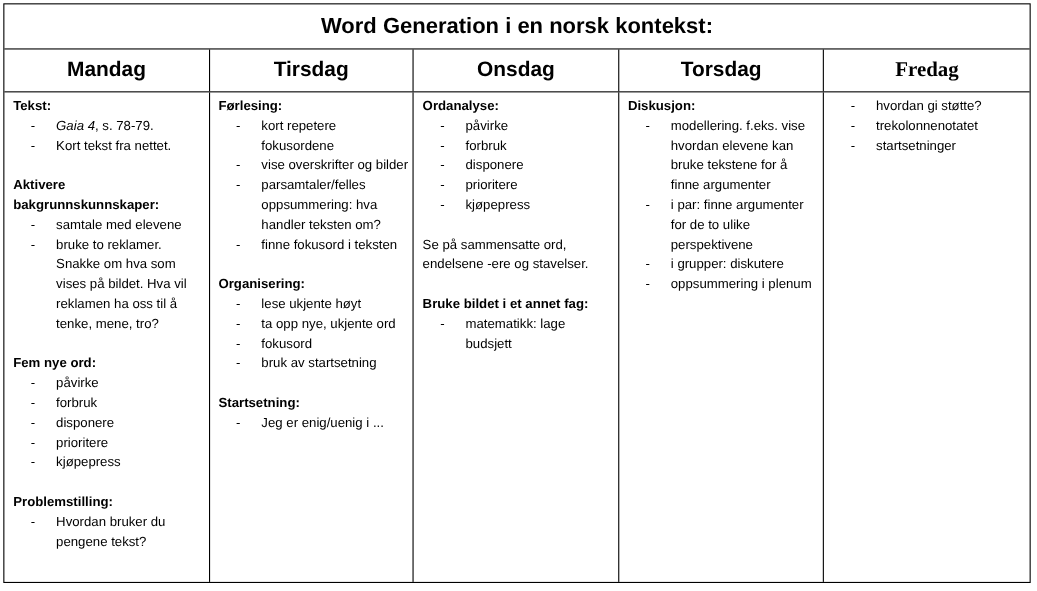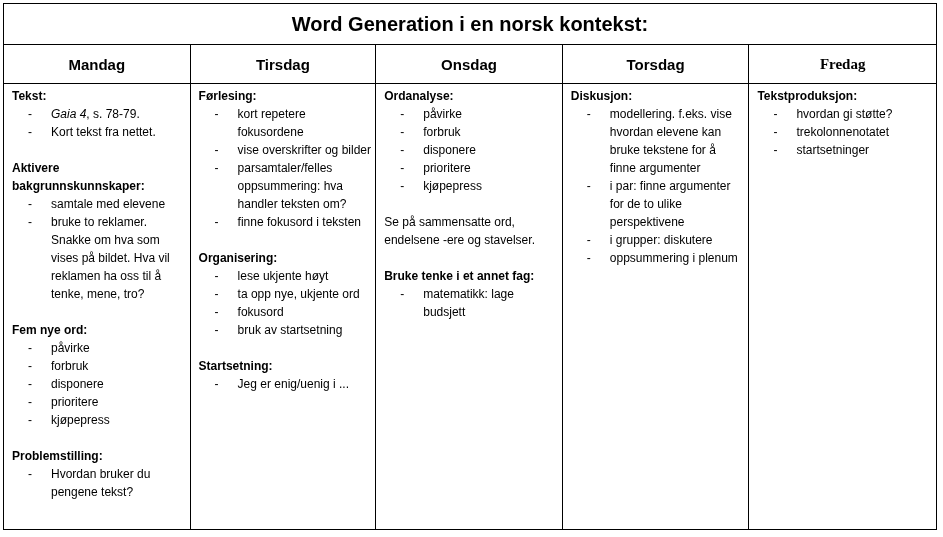--- a/index.html
+++ b/index.html
@@ -8,21 +8,21 @@
   .tbl { position:absolute; left:3px; top:3px; width:934px; height:527px;
          border:1.5px solid #000; box-sizing:border-box; }
   .title-row { position:absolute; left:0; top:0; width:100%; height:41px;
                border-bottom:1.5px solid #000; box-sizing:border-box;
                display:flex; align-items:center; justify-content:center;
                font-weight:bold; font-size:20px; }
   .header-row { position:absolute; left:0; top:41px; width:100%; height:39px;
                 border-bottom:1.5px solid #000; box-sizing:border-box; display:flex; }
   .hcell { height:100%; box-sizing:border-box; border-right:1.5px solid #000;
            display:flex; align-items:center; justify-content:center;
-           font-weight:bold; font-size:15px; }
+           font-weight:bold; font-size:19px; }
   .hcell:last-child { border-right:none;font-family:Liberation Serif, serif; }
   .body-row { position:absolute; left:0; top:80px; width:100%; bottom:0; display:flex; }
   .bcell { height:100%; box-sizing:border-box; border-right:1.5px solid #000;
            padding:3px 4px 0 8px; font-size:12px; line-height:18px; overflow:hidden; }
   .bcell:last-child { border-right:none; }
   .w1 { width:187px; } .w2 { width:186px; } .w3 { width:187px; }
   .w4 { width:187px; } .w5 { width:187px; }
   .sec-head { font-weight:bold; }
   .sec { margin-bottom:18px; }
   ul.dash { list-style:none; margin:0; padding:0; }
@@ -112,40 +112,39 @@
             <li><span class="bullet">-</span><span>forbruk</span></li>
             <li><span class="bullet">-</span><span>disponere</span></li>
             <li><span class="bullet">-</span><span>prioritere</span></li>
             <li><span class="bullet">-</span><span>kjøpepress</span></li>
           </ul>
         </div>
         <div class="sec">
           <div class="para">Se på sammensatte ord, endelsene -ere og stavelser.</div>
         </div>
         <div class="sec">
-          <div class="sec-head">Bruke tenke i et annet fag:</div>
+          <div class="sec-head">Bruke bildet i et annet fag:</div>
           <ul class="dash">
             <li><span class="bullet">-</span><span>matematikk: lage budsjett</span></li>
           </ul>
         </div>
       </div>
     <div class="bcell w4">
         <div class="sec">
           <div class="sec-head">Diskusjon:</div>
           <ul class="dash">
             <li><span class="bullet">-</span><span>modellering. f.eks. vise hvordan elevene kan bruke tekstene for å finne argumenter</span></li>
             <li><span class="bullet">-</span><span>i par: finne argumenter for de to ulike perspektivene</span></li>
             <li><span class="bullet">-</span><span>i grupper: diskutere</span></li>
             <li><span class="bullet">-</span><span>oppsummering i plenum</span></li>
           </ul>
         </div>
       </div>
     <div class="bcell w5">
         <div class="sec">
-          <div class="sec-head">Tekstproduksjon:</div>
           <ul class="dash">
             <li><span class="bullet">-</span><span>hvordan gi støtte?</span></li>
             <li><span class="bullet">-</span><span>trekolonnenotatet</span></li>
             <li><span class="bullet">-</span><span>startsetninger</span></li>
           </ul>
         </div>
       </div>
   </div>
 </div>
 

